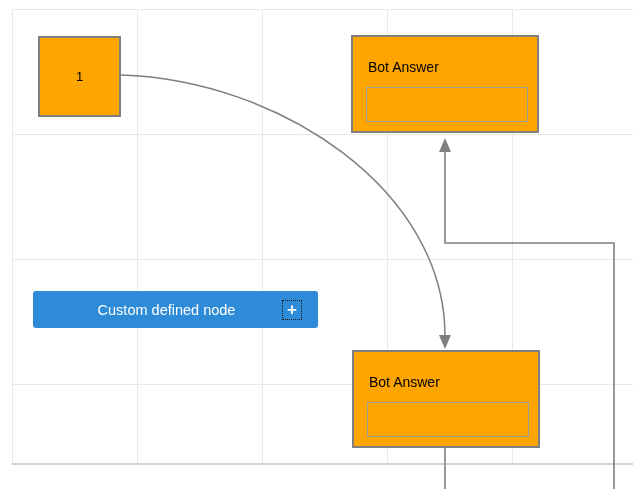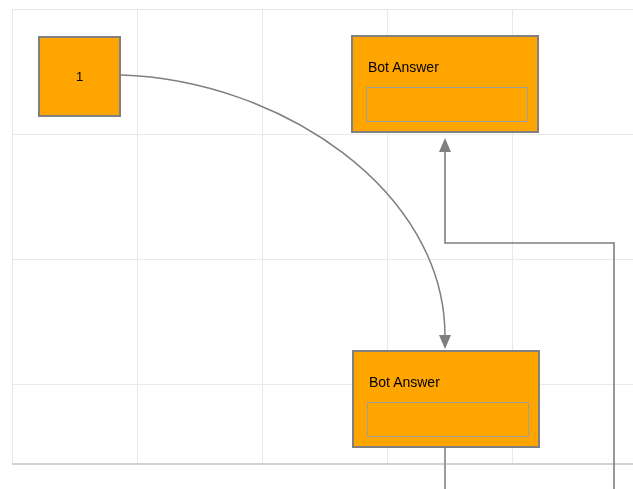--- a/index.html
+++ b/index.html
@@ -121,14 +121,20 @@
   <div class="node orange-node bot-node bot-node-top">
     <span class="bot-label">Bot Answer</span>
     <div class="bot-input"></div>
   </div>
 
   <div class="node orange-node bot-node bot-node-bottom">
     <span class="bot-label">Bot Answer</span>
     <div class="bot-input"></div>
   </div>
 
+  <div class="node custom-node">
+    <span class="custom-label">Custom defined node</span>
+    <span class="add-btn">
+      <span>+</span>
+    </span>
+  </div>
 
 </div>
 
 </body></html>

